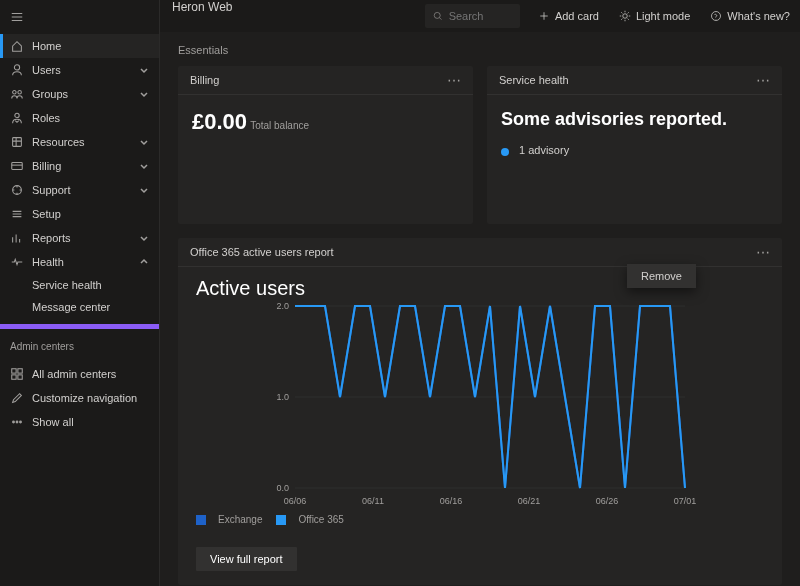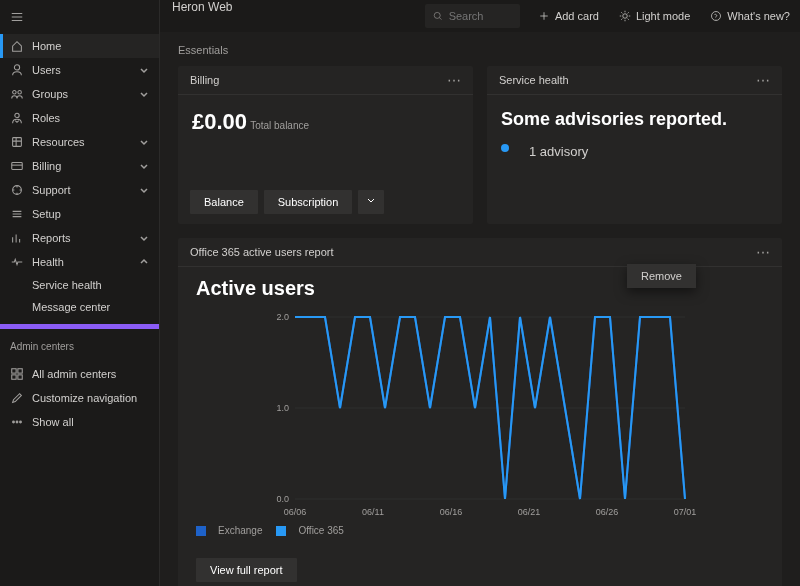--- a/index.html
+++ b/index.html
@@ -36,25 +36,25 @@
 .card-header{display:flex;align-items:center;padding:8px 12px;border-bottom:1px solid #323130}
 .card-title{flex:1;font-size:11px;color:#d2d0ce}
 .card-more{cursor:pointer;color:#a19f9d;font-size:14px;line-height:8px}
 .card-body{flex:1;padding:14px}
 .billing-amount{font-size:22px;font-weight:700;color:#fff;display:inline-block;}
 .billing-sub{font-size:10px;color:#a19f9d}
 .card-actions{display:flex;gap:6px;padding:10px 12px}
 .btn{background:#323130;color:#fff;border:none;padding:6px 14px;font-size:11px;cursor:pointer;border-radius:1px}
 .btn.chevbtn{padding:6px 8px}
 .health-headline{font-size:18px;font-weight:600;color:#fff;margin-bottom:14px}
-.advisory{display:flex;align-items:flex-start;gap:20px;font-size:13px;color:#d2d0ce}
+.advisory{display:flex;align-items:flex-end;gap:10px;font-size:11px;color:#d2d0ce}
 .dot{width:8px;height:8px;border-radius:50%;background:#2899f5}
 .wide-card{background:#252423;border-radius:2px}
 .chart-wrap{padding:10px 18px 14px}
-.chart-title{font-size:20px;font-weight:700;color:#fff;margin-bottom:11px}
+.chart-title{font-size:20px;font-weight:400;color:#fff;margin-bottom:0}
 .chart-svg{width:100%;height:210px}
 .legend{display:flex;gap:14px;font-size:10px;color:#a19f9d;margin-top:2px}
 .legend-item{display:flex;align-items:center;gap:12px}
 .sw{width:10px;height:10px}
 .view-full{margin:8px 18px 14px}
 .context-menu{position:absolute;background:#323130;padding:6px 14px;font-size:11px;color:#d2d0ce;box-shadow:0 4px 12px rgba(0,0,0,.5);cursor:pointer}
 </style>
 </head>
 <body>
 
@@ -257,27 +257,20 @@
 
       <div class="cards-row">
         <div class="card">
           <div class="card-header">
             <div class="card-title">Billing</div>
             <div class="card-more">⋯</div>
           </div>
           <div class="card-body">
             <span class="billing-amount">£0.00</span>
             <span class="billing-sub">Total balance</span>
-          </div>
-          <div class="card-actions">
-            <button class="btn">Balance</button>
-            <button class="btn">Subscription</button>
-            <button class="btn chevbtn"><svg width="10" height="10" viewBox="0 0 10 10">
-                  <path d="M2 3l3 3 3-3" stroke="#fff" fill="none"></path>
-                </svg></button>
           </div>
         </div>
 
         <div class="card">
           <div class="card-header">
             <div class="card-title">Service health</div>
             <div class="card-more">⋯</div>
           </div>
           <div class="card-body">
             <div class="health-headline">Some advisories reported.</div>

